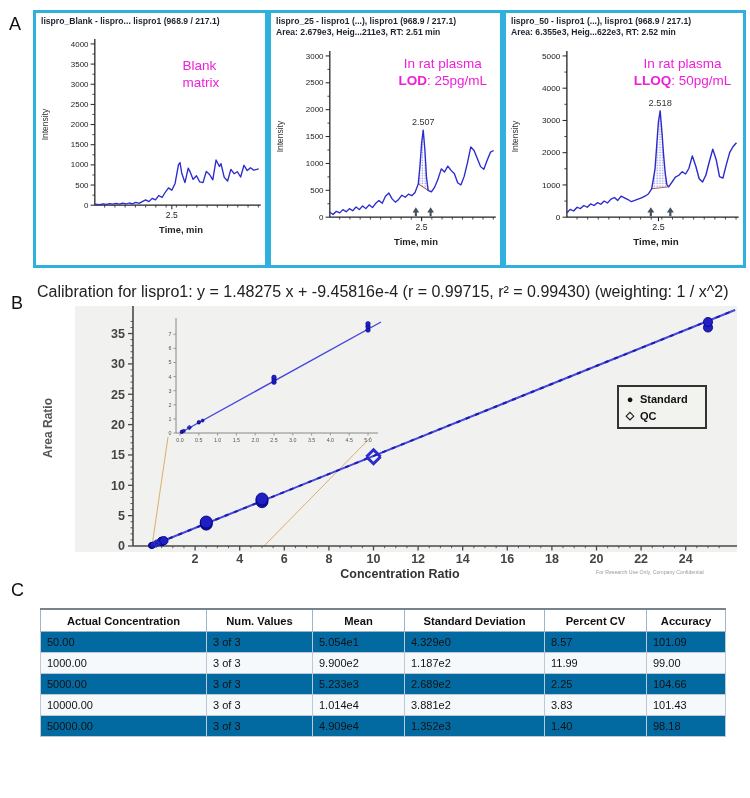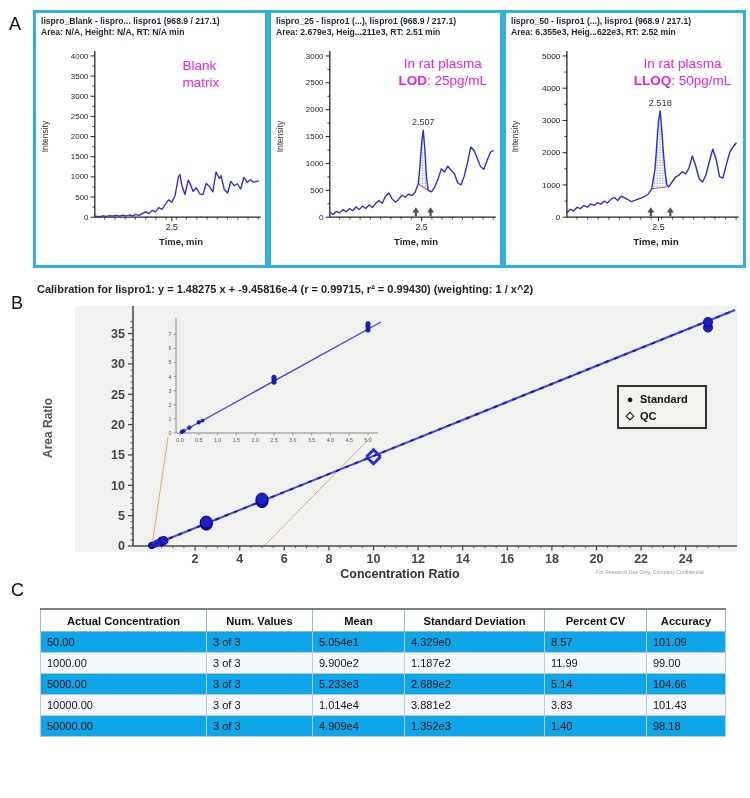--- a/index.html
+++ b/index.html
@@ -4,44 +4,43 @@
 <style>
   html,body{margin:0;padding:0;background:#fff;}
   .figure{position:relative;width:750px;height:798px;background:#fff;
           font-family:"Liberation Sans",sans-serif;overflow:hidden;}
   .plabel{position:absolute;font-size:18px;color:#111;}
   .chrom-box{position:absolute;top:10px;height:252px;border:3px solid #2fb0dd;background:#fff;box-sizing:content-box;}
   .chrom-header{font-size:8.6px;font-weight:700;color:#1d2430;line-height:1.32;padding:3px 12px 0 5px;white-space:nowrap;overflow:hidden;}
   .chrom-svg{display:block;margin-top:1px;}
   .annot{position:absolute;color:#ef1fd8;font-size:13.5px;font-weight:500;line-height:1.28;white-space:nowrap;margin-left:32px;}
   .annot b{font-weight:800;}
-  .b-title{position:absolute;left:37px;top:283px;font-size:11px;color:#222;white-space:nowrap;font-weight:700;}
+  .b-title{position:absolute;left:37px;top:283px;font-size:16px;color:#222;white-space:nowrap;font-weight:400;}
   .cal-svg{position:absolute;left:30px;top:298px;}
   .legend{position:absolute;left:617px;top:385px;width:90px;border:2px solid #333;background:#f2f2ef;padding:3px 5px;box-sizing:border-box;}
   .lrow{font-size:11px;color:#111;display:flex;align-items:center;gap:4px;height:17px;font-weight:600;}
   .lmark{width:12px;text-align:center;font-size:11px;}
   .ctable{position:absolute;left:40px;top:608px;border-collapse:collapse;font-size:11px;color:#111;table-layout:fixed;}
   .ctable th{border:1px solid #9db4c6;border-top:2px solid #77838d;font-weight:700;padding:4.5px 6px;background:#fff;font-size:11.2px;text-align:center;overflow:hidden;white-space:nowrap;}
   .ctable th:first-child{text-align:center;}
-  .ctable td{border:1px solid #bcc9d4;padding:4px 6px;background:#0ea5e9;text-align:left;overflow:hidden;white-space:nowrap;}
+  .ctable td{border:1px solid #bcc9d4;padding:4px 6px;background:#0369a1;text-align:left;overflow:hidden;white-space:nowrap;}
   .ctable tr:nth-child(even) td{background:#f6f9fb;}
 </style>
 </head>
 <body>
 
 <div class="figure">
 
   <span class="plabel" style="left:9px;top:14px;">A</span>
   <span class="plabel" style="left:11px;top:293px;">B</span>
   <span class="plabel" style="left:11px;top:580px;">C</span>
 
   <div class="chrom-box" style="left:33px;width:229px;">
     <div class="chrom-header">
       <div>lispro_Blank - lispro... lispro1 (968.9 / 217.1)</div>
-      <div>Area: N/A, Height: N/A, RT: N/A min</div>
     </div>
     <svg class="chrom-svg" width="100%" height="219" viewBox="0 0 218 220" preserveAspectRatio="none">
         <defs>
           <pattern id="pk0" width="2.6" height="2.6" patternUnits="userSpaceOnUse">
             <circle cx="1.2" cy="1.2" r="0.7" fill="#8f8fe6"></circle>
           </pattern>
         </defs>
         <line x1="56" y1="11" x2="56" y2="178" stroke="#222" stroke-width="1.2"></line>
         <line x1="56" y1="178" x2="214" y2="178" stroke="#222" stroke-width="1.2"></line>
         <line x1="52" y1="178" x2="56" y2="178" stroke="#222" stroke-width="1"></line>
@@ -468,21 +467,21 @@
           <td>9.900e2</td>
           <td>1.187e2</td>
           <td>11.99</td>
           <td>99.00</td>
         </tr>
         <tr>
           <td>5000.00</td>
           <td>3 of 3</td>
           <td>5.233e3</td>
           <td>2.689e2</td>
-          <td>5.14</td>
+          <td>2.25</td>
           <td>104.66</td>
         </tr>
         <tr>
           <td>10000.00</td>
           <td>3 of 3</td>
           <td>1.014e4</td>
           <td>3.881e2</td>
           <td>3.83</td>
           <td>101.43</td>
         </tr>

